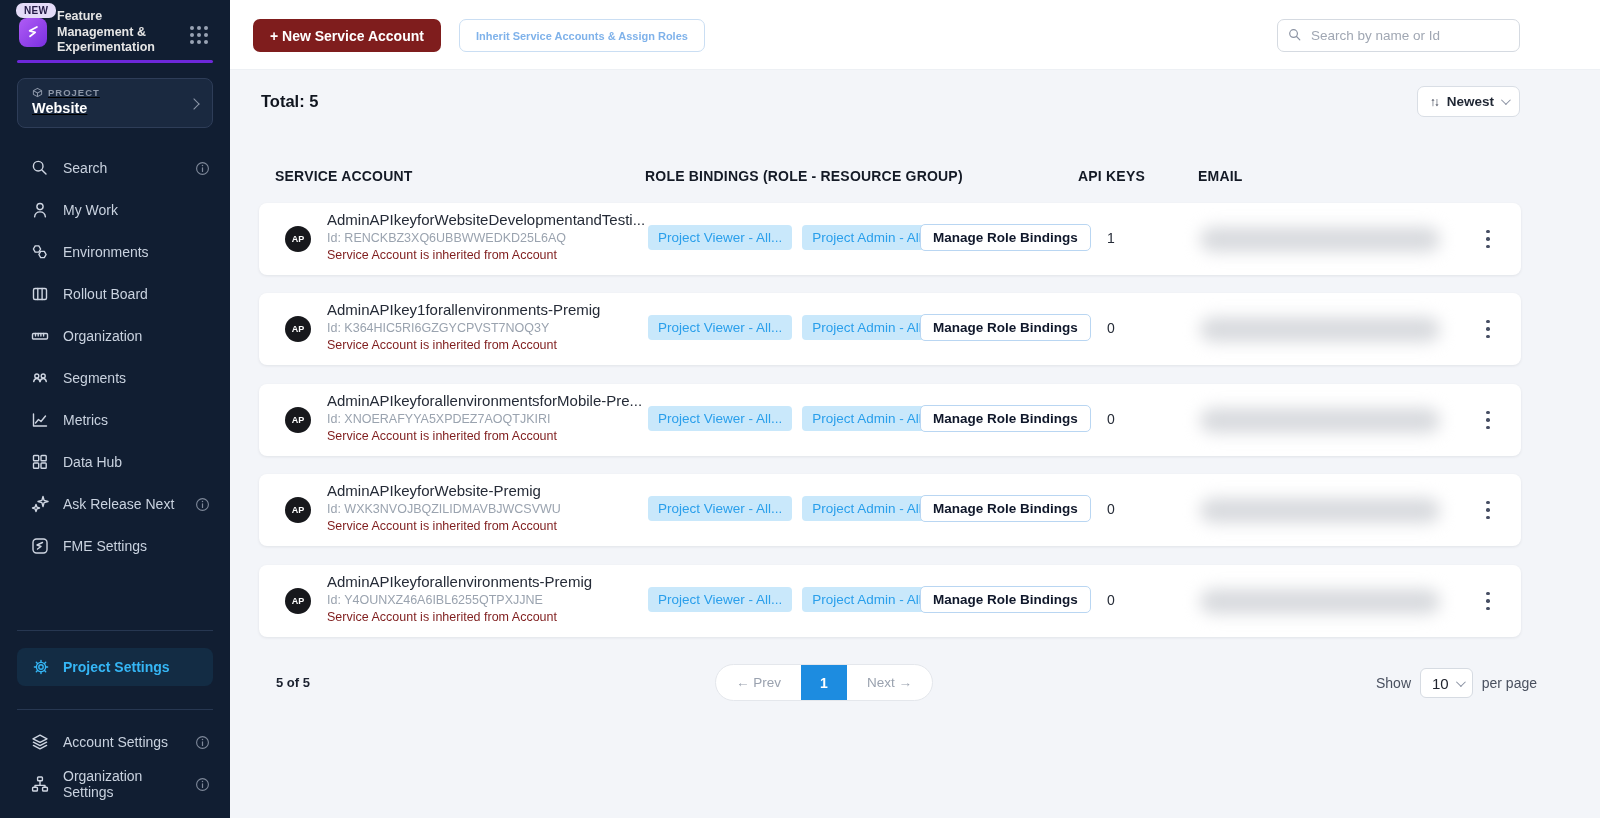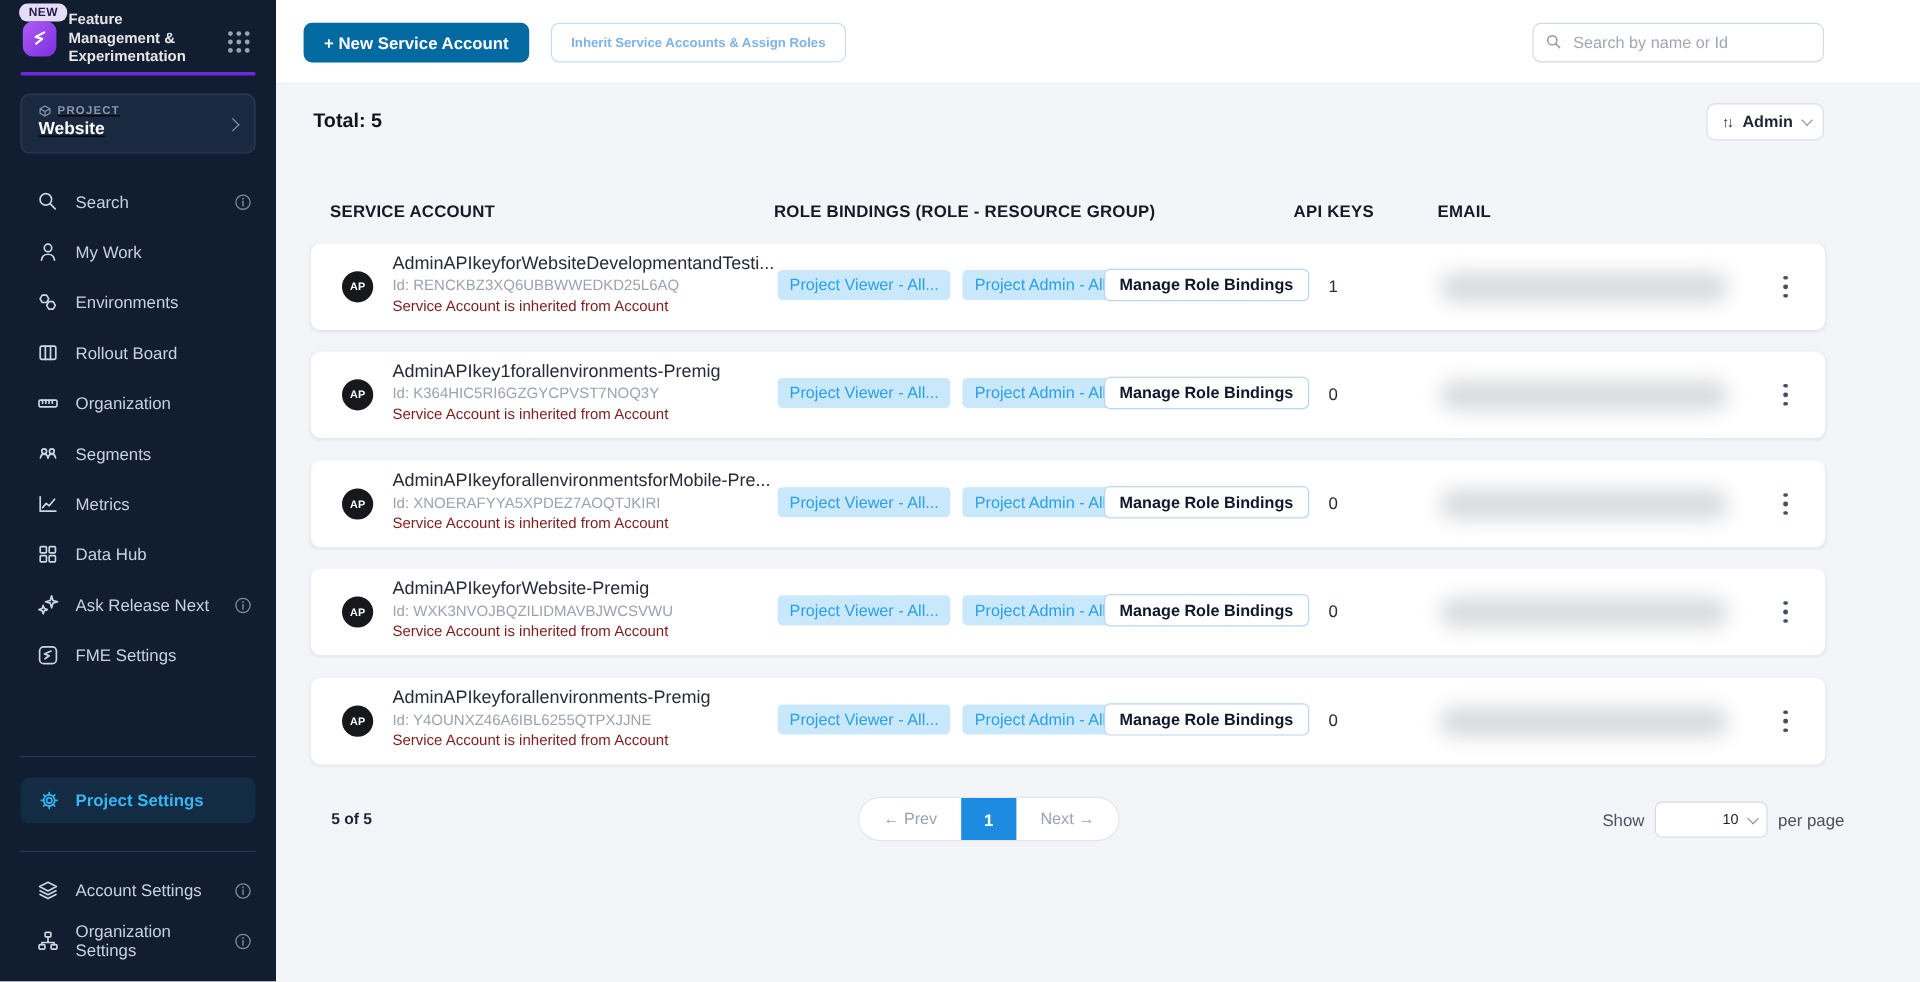--- a/index.html
+++ b/index.html
@@ -27,21 +27,21 @@
   .info-ic { margin-left:auto; display:flex; }
   .divider { position:absolute; left:17px; width:196px; height:1px; background:#273751; }
   .nav-active { position:absolute; left:17px; top:648px; width:196px; height:38px; background:#132c44; border-radius:8px; display:flex; align-items:center; padding:0 14px; color:#35b6f5; font-size:14px; font-weight:bold; cursor:pointer; }
   .nav-active svg { stroke:#35b6f5; fill:none; stroke-width:1.4; stroke-linecap:round; }
   .nav-active .ni-icon { width:20px; height:20px; margin-right:12px; }
   .nav-footer { position:absolute; left:0; right:0; top:721px; }
 
   
   .main { position:relative; flex:1; height:818px; background:#f3f5f9; }
   .topbar { position:absolute; top:0; left:0; right:0; height:70px; background:#fff; border-bottom:1px solid #edf0f4; }
-  .btn-primary { position:absolute; left:23px; top:19px; height:33px; padding:0 17px; background:#0369a1; color:#fff; font-weight:bold; font-size:14px; border:none; border-radius:7px; cursor:pointer; font-family:inherit; }
+  .btn-primary { position:absolute; left:23px; top:19px; height:33px; padding:0 17px; background:#7f1d1d; color:#fff; font-weight:bold; font-size:14px; border:none; border-radius:7px; cursor:pointer; font-family:inherit; }
   .btn-secondary { position:absolute; left:229px; top:19px; height:33px; padding:0 16px; background:#fff; color:#7fb2ea; font-weight:bold; font-size:11px; border:1.5px solid #cadef3; border-radius:7px; cursor:pointer; font-family:inherit; }
   .search-wrap { position:absolute; right:80px; top:19px; width:243px; height:33px; }
   .search-wrap svg { position:absolute; left:10px; top:8px; stroke:#8b93a3; fill:none; stroke-width:1.5; stroke-linecap:round; }
   .search-input { width:100%; height:100%; border:1px solid #d5dae1; border-radius:7px; padding:0 10px 0 33px; font-size:13.5px; color:#333; font-family:inherit; outline:none; }
   .search-input::placeholder { color:#a0a7b3; }
 
   .total { position:absolute; left:31px; top:92px; font-size:16.5px; font-weight:bold; color:#10151f; }
   .sort-box { position:absolute; right:80px; top:86px; height:31px; background:#fff; border:1px solid #d9dee5; border-radius:7px; display:flex; align-items:center; gap:7px; padding:0 11px 0 12px; cursor:pointer; }
   .sort-arrows { font-size:12px; color:#2b3244; letter-spacing:-2px; padding-right:2px; }
   .sort-label { font-size:13.5px; font-weight:bold; color:#1f2633; }
@@ -64,21 +64,21 @@
   .kebab { position:absolute; right:24px; top:23px; width:18px; height:26px; display:flex; flex-direction:column; align-items:center; justify-content:center; cursor:pointer; }
   .kebab i { width:3.5px; height:3.5px; border-radius:50%; background:#464e63; margin:2.1px 0; }
 
   .pag { position:absolute; top:663px; left:0; right:0; height:40px; }
   .pag-count { position:absolute; left:46px; top:12px; font-size:13px; font-weight:bold; color:#1c2230; }
   .pag-pill { position:absolute; left:485px; top:1px; width:218px; height:37px; background:#fff; border:1px solid #e4e7ec; border-radius:19px; display:flex; overflow:hidden; align-items:stretch; }
   .pag-prev,.pag-next { flex:1; display:flex; align-items:center; justify-content:center; font-size:13.5px; color:#9aa2af; cursor:pointer; background:none; border:none; font-family:inherit; }
   .pag-page { width:46px; background:#1d8ce0; color:#fff; font-size:14px; font-weight:bold; display:flex; align-items:center; justify-content:center; cursor:pointer; }
   .pag-right { position:absolute; right:63px; top:5px; display:flex; align-items:center; gap:9px; font-size:14px; color:#49505f; }
   .size-select { height:30px; background:#fff; border:1px solid #d6dbe2; border-radius:6px; display:flex; align-items:center; gap:7px; padding:0 9px 0 11px; cursor:pointer; }
-  .size-val { font-size:12px; color:#20242e;margin-left:44px; }
+  .size-val { font-size:15px; color:#20242e; }
 </style>
 </head>
 <body>
 
 <div class="app">
 
   <div class="sidebar">
     <span class="new-badge">NEW</span>
     <div class="logo">
       <svg width="17" height="17" viewBox="0 0 20 20">
@@ -269,21 +269,21 @@
             <circle cx="8.2" cy="8.2" r="4.8"></circle>
             <line x1="11.9" y1="11.9" x2="16" y2="16"></line>
           </svg>
         <input class="search-input" type="text" placeholder="Search by name or Id" style="">
       </div>
     </div>
 
     <div class="total">Total: 5</div>
     <div class="sort-box">
       <span class="sort-arrows">↑↓</span>
-      <span class="sort-label">Admin</span>
+      <span class="sort-label">Newest</span>
       <span class="chev-down"></span>
     </div>
 
     <div class="thead">
       <span class="th-0">SERVICE ACCOUNT</span>
       <span class="th-1">ROLE BINDINGS (ROLE - RESOURCE GROUP)</span>
       <span class="th-2">API KEYS</span>
       <span class="th-3">EMAIL</span>
     </div>
 

